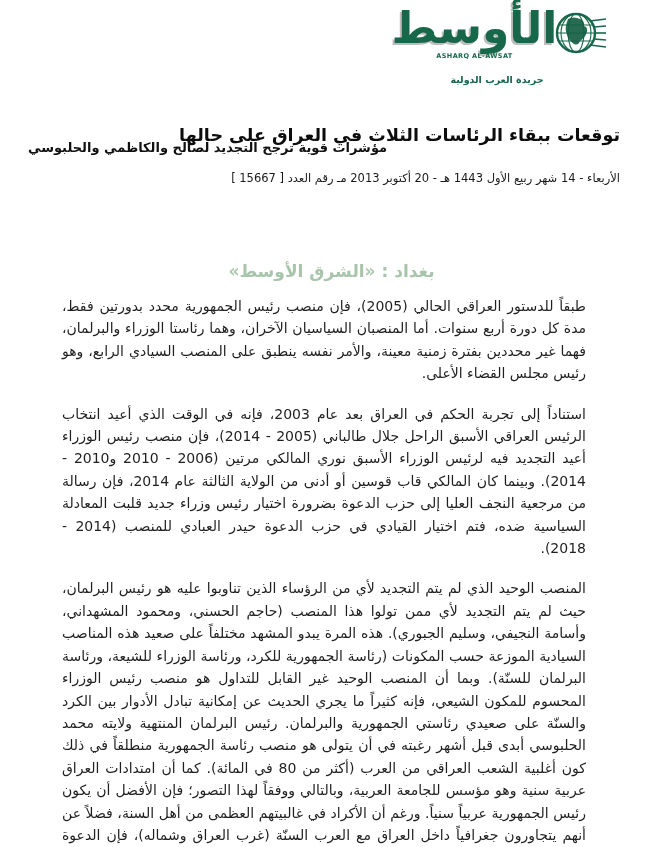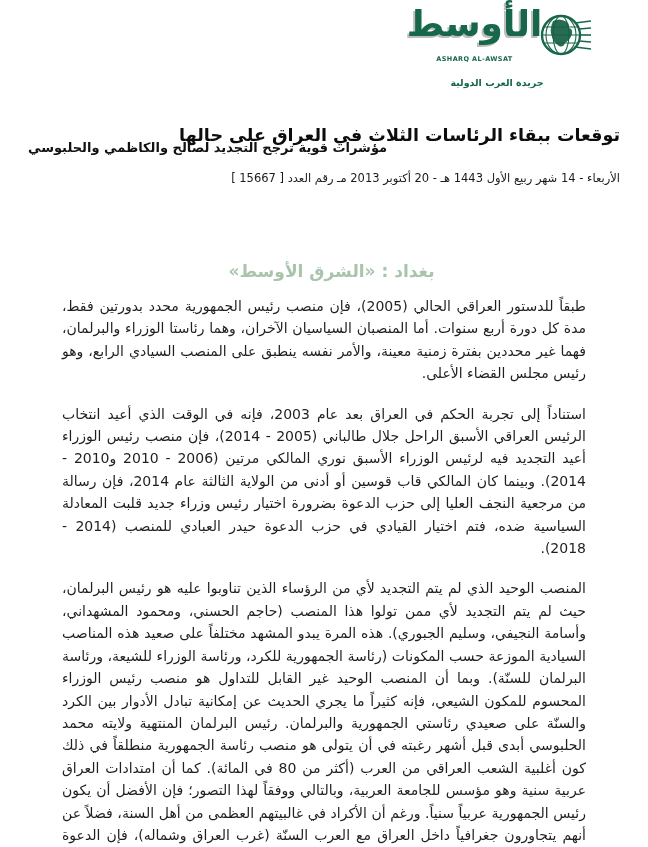--- a/index.html
+++ b/index.html
@@ -25,39 +25,39 @@
     text-align: center;
   }
   .logo-row {
     display: flex;
     direction: rtl;
     justify-content: center;
     align-items: center;
     gap: 1px;
   }
   .logo-word {
-    font-size: 36px;
+    font-size: 44px;
     font-weight: bold;
     color: #17674a;
     line-height: 1;
     text-shadow: -2px 2px 0 #bdbdbd;
     letter-spacing: -1px;
     white-space: nowrap;
   }
   .logo-left-stack {
     display: flex;
     flex-direction: column;
     align-items: center;
   }
   .logo-en {
     font-size: 6.5px;
     letter-spacing: 0.4px;
     color: #17674a;
     font-weight: bold;
-    margin-top: 13px;
+    margin-top: 2px;
     white-space: nowrap;
   }
   .globe-wrap {
     width: 52px;
     height: 44px;
     margin: 0 -4px;
     flex: 0 0 auto;
   }
   .tagline {
     font-size: 9.5px;

